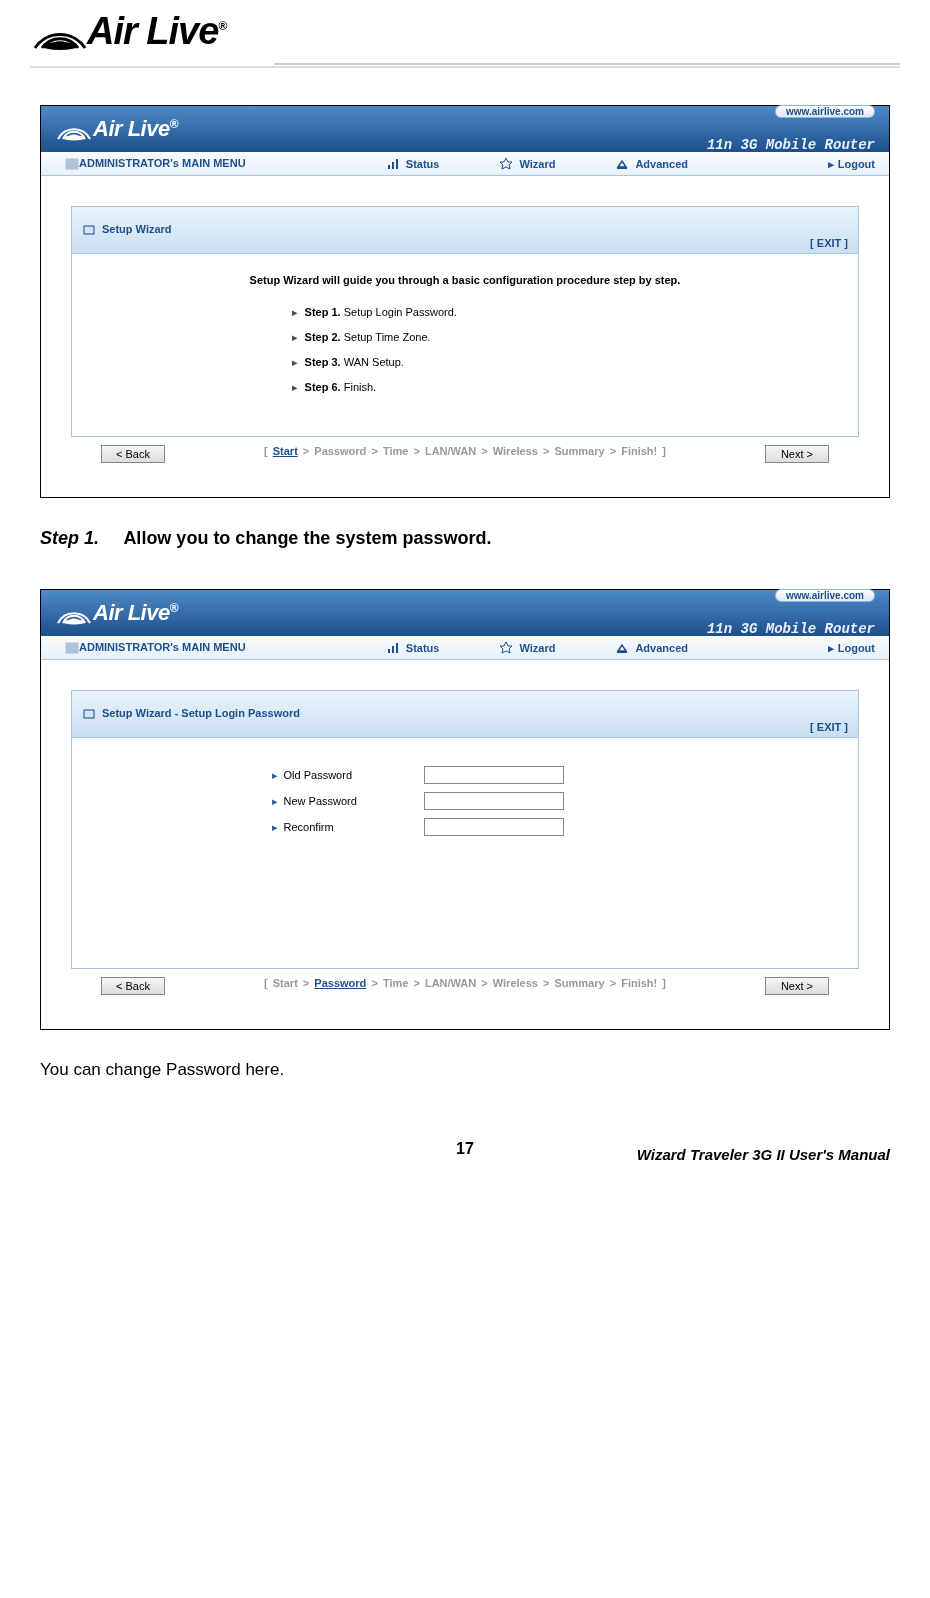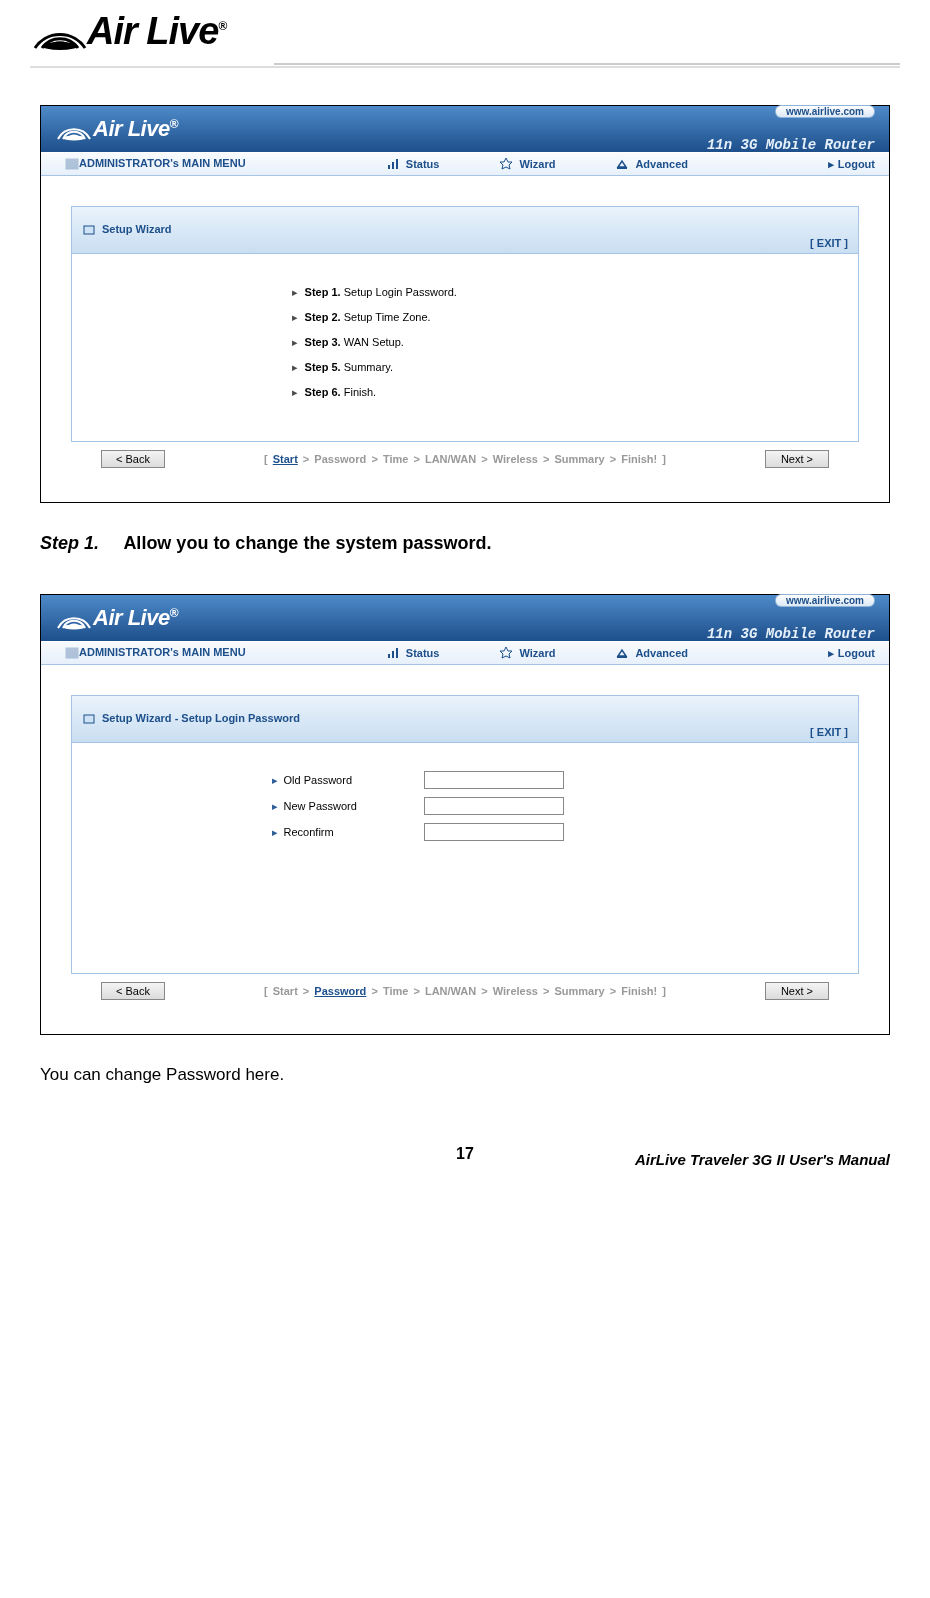--- a/index.html
+++ b/index.html
@@ -185,21 +185,21 @@
     .form-row input {
       width: 140px;
       height: 18px;
       border: 1px solid #888;
       font-size: 11px;
       padding: 0 3px;
     }
 
     .nav-row {
       display: flex;
-      align-items: center;
+      align-items: flex-start;
       justify-content: space-between;
       padding: 8px 30px 14px;
     }
     .btn {
       background: linear-gradient(to bottom, #f4f4f4, #dcdcdc);
       border: 1px solid #888;
       font-size: 11px;
       padding: 2px 14px;
       cursor: pointer;
       min-width: 64px;
@@ -322,25 +322,25 @@
       <div class="panel-header">
         <div class="panel-header-left">
           <span class="mini-icon"><svg viewBox="0 0 14 14">
                 <rect x="2" y="3" width="10" height="8" fill="#cfe3f6" stroke="#1d4f8b"></rect>
               </svg></span>
           <span>Setup Wizard</span>
         </div>
         <span class="exit-link">[ EXIT ]</span>
       </div>
       <div class="panel-body">
+        <div class="intro">Setup Wizard will guide you through a basic configuration procedure step by step.</div>
         <div class="steps">
           <div class="step-line"><span class="bullet">▸</span> <b>Step 1.</b> <span>Setup Login Password.</span></div>
           <div class="step-line"><span class="bullet">▸</span> <b>Step 2.</b> <span>Setup Time Zone.</span></div>
           <div class="step-line"><span class="bullet">▸</span> <b>Step 3.</b> <span>WAN Setup.</span></div>
-          <div class="step-line"><span class="bullet">▸</span> <b>Step 5.</b> <span>Summary.</span></div>
           <div class="step-line"><span class="bullet">▸</span> <b>Step 6.</b> <span>Finish.</span></div>
         </div>
       </div>
     </div>
     <div class="nav-row">
       <button class="btn">&lt; Back</button>
       <span class="crumbs">
         <span>[ </span><span class="active">Start</span> &gt; <span>Password</span> &gt; <span>Time</span> &gt; <span>LAN/WAN</span> &gt; <span>Wireless</span> &gt; <span>Summary</span> &gt; <span>Finish!</span><span> ]</span>
       </span>
       <button class="btn">Next &gt;</button>
@@ -446,13 +446,13 @@
         <span>[ </span><span>Start</span> &gt; <span class="active">Password</span> &gt; <span>Time</span> &gt; <span>LAN/WAN</span> &gt; <span>Wireless</span> &gt; <span>Summary</span> &gt; <span>Finish!</span><span> ]</span>
       </span>
       <button class="btn">Next &gt;</button>
     </div>
   </div>
 </div>
 
 <div class="body-text">You can change Password here.</div>
 
 <div class="page-num">17</div>
-<div class="footer-right">AirLive  Traveler  3G  II  User's  Manual</div>
+<div class="footer-right">Wizard  Traveler  3G  II  User's  Manual</div>
 
 </body></html>

